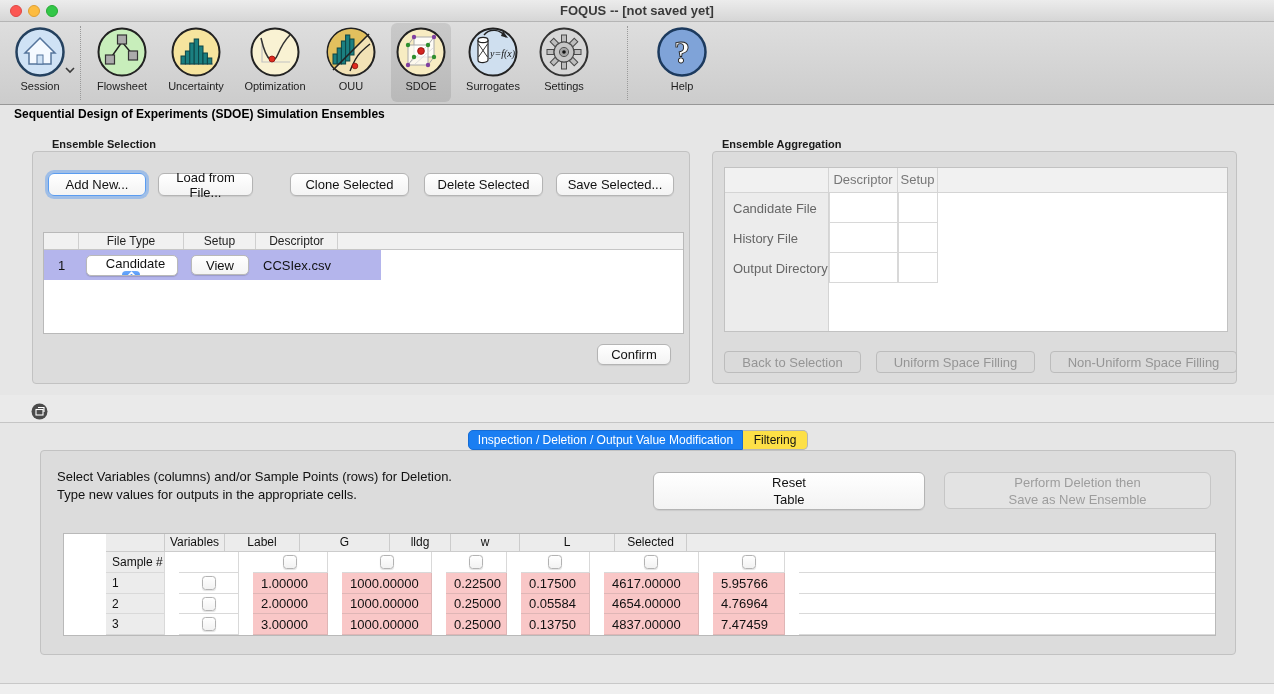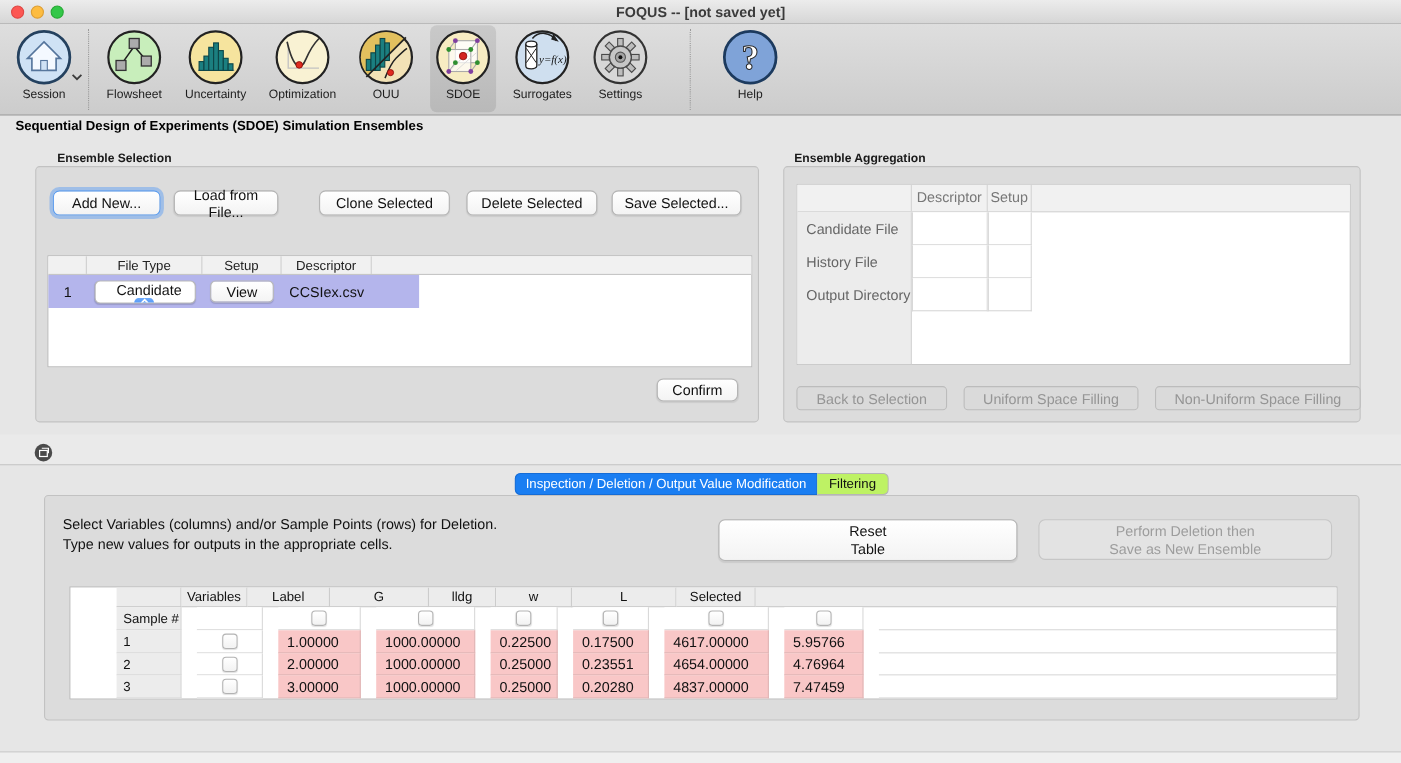--- a/index.html
+++ b/index.html
@@ -123,21 +123,21 @@
   
   .float-band {
     left:0; top:395px; width:1274px; height:28px;
     background:#eaeaea; border-bottom:1px solid #c5c5c5;
   }
   .tab {
     position:absolute; top:430px; height:20px; font-size:12px;
     display:flex; align-items:center; justify-content:center; cursor:default;
   }
   .tab.active { background:#1a7ef2; color:#fff; border:1px solid #156cd6; border-radius:5px 0 0 5px; }
-  .tab.inactive { background:#bef264; color:#111; border:1px solid #b6b6b6; border-left:none; border-radius:0 5px 5px 0; }
+  .tab.inactive { background:#fde047; color:#111; border:1px solid #b6b6b6; border-left:none; border-radius:0 5px 5px 0; }
 
   
   .lower-box { left:40px; top:450px; width:1196px; height:205px; }
   .instructions { left:57px; top:468px; font-size:13px; color:#111; line-height:18px; }
 
   
   .data-table {
     left:63px; top:533px; width:1153px; height:103px;
     background:#fff; border:1px solid #b9b9b9; overflow:hidden;
   }
@@ -477,35 +477,35 @@
   </div>
 
   <div class="dt-row dt-r h20">
     <div class="c-hdr rowhdr">2</div>
     <div class="c-var cellck">
         <span class="checkbox"></span>
       </div>
     <div class="c-label pink">2.00000</div>
     <div class="c-g pink">1000.00000</div>
     <div class="c-lldg pink">0.25000</div>
-    <div class="c-w pink">0.23551</div>
+    <div class="c-w pink">0.05584</div>
     <div class="c-L pink">4654.00000</div>
     <div class="c-wt pink">4.76964</div>
     <div class="filler"></div>
   </div>
 
   <div class="dt-row dt-r">
     <div class="c-hdr rowhdr">3</div>
     <div class="c-var cellck">
         <span class="checkbox"></span>
       </div>
     <div class="c-label pink">3.00000</div>
     <div class="c-g pink">1000.00000</div>
     <div class="c-lldg pink">0.25000</div>
-    <div class="c-w pink">0.20280</div>
+    <div class="c-w pink">0.13750</div>
     <div class="c-L pink">4837.00000</div>
     <div class="c-wt pink">7.47459</div>
     <div class="filler"></div>
   </div>
 
   <div class="dt-row dt-r sliver">
     <div class="c-hdr rowhdr"></div>
     <div class="c-var cellck"></div>
     <div class="c-label pink"></div>
     <div class="c-g pink"></div>

